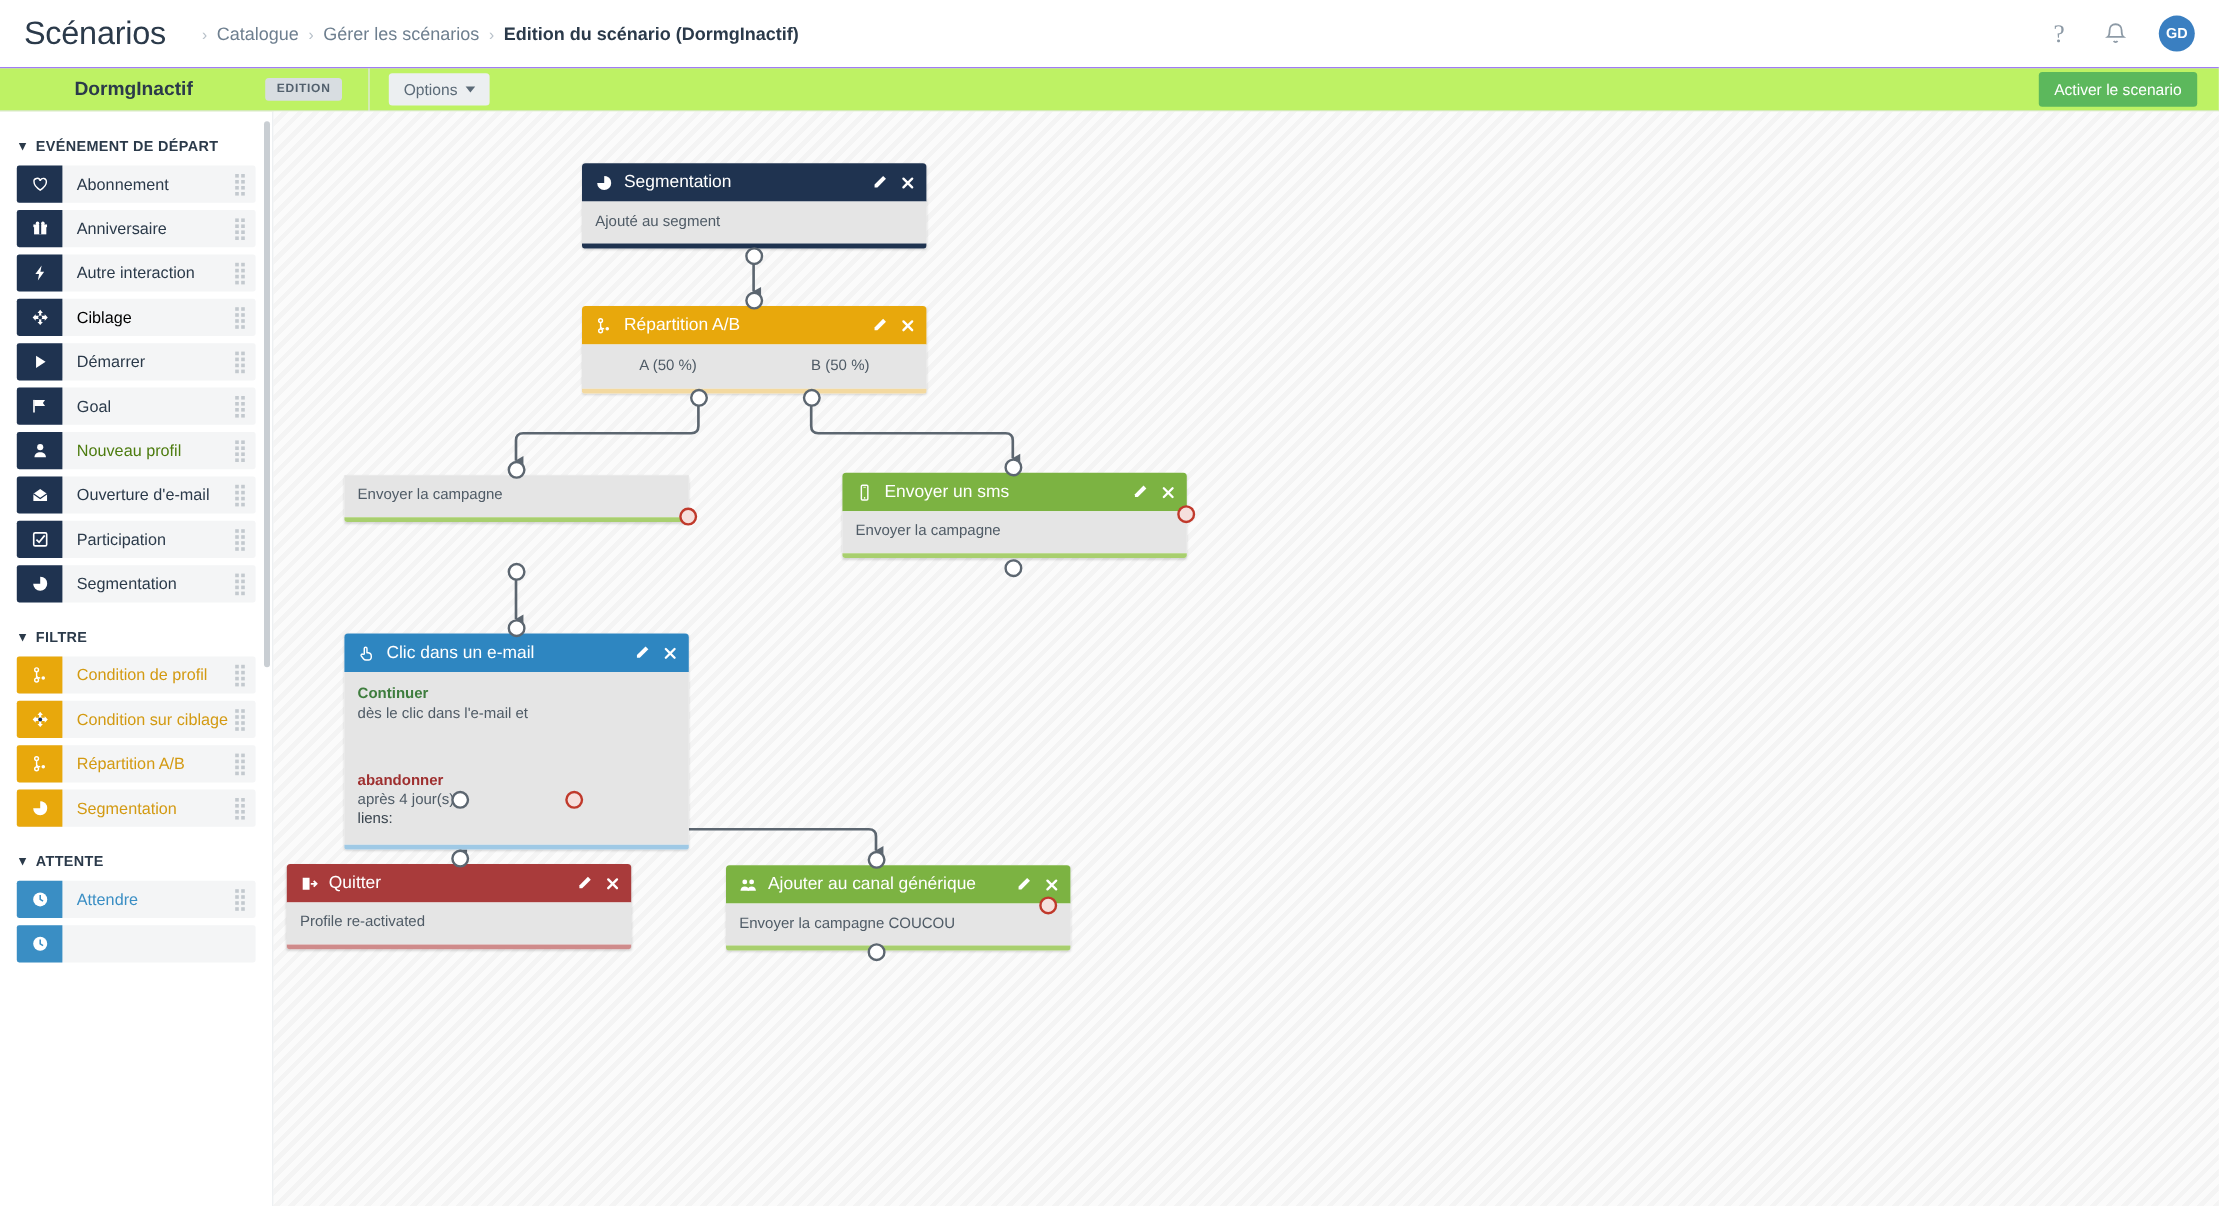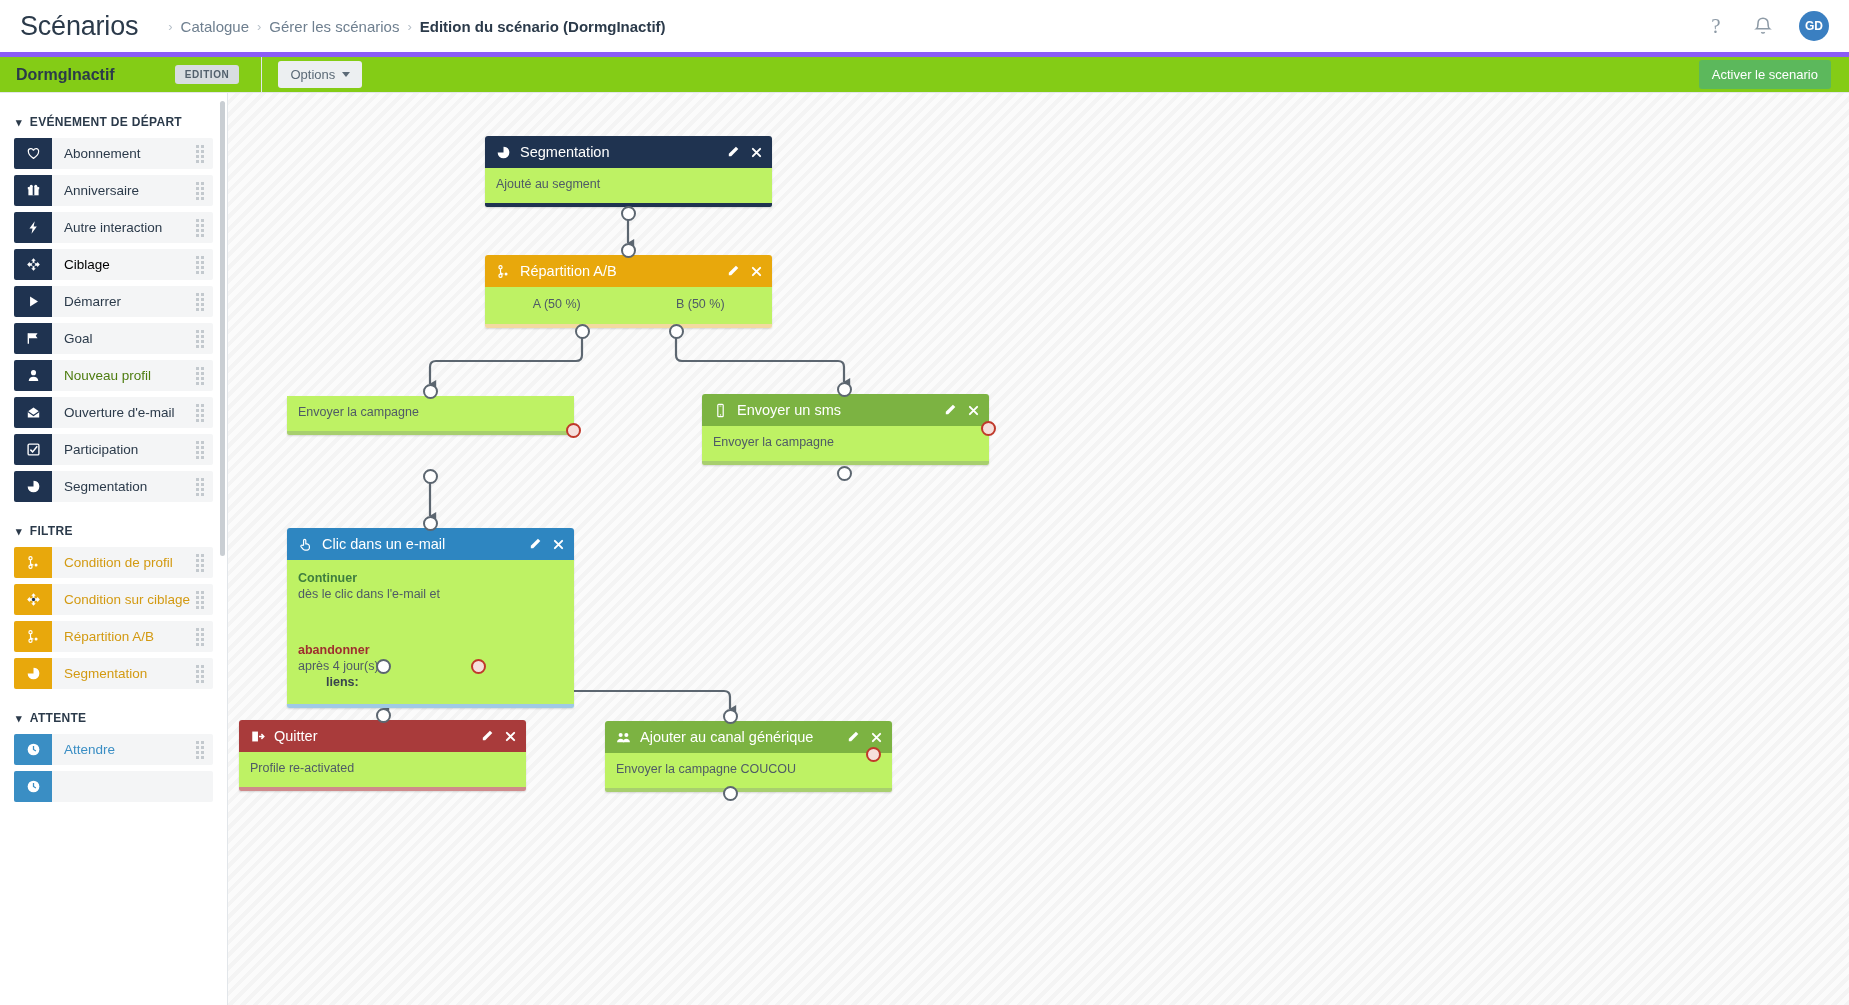--- a/index.html
+++ b/index.html
@@ -8,21 +8,21 @@
     width: 1849px; height: 1005px;
     overflow: hidden;
     background: #ffffff;
     font-family: "Liberation Sans", sans-serif;
     -webkit-font-smoothing: antialiased;
   }
 
   
   .topbar {
     position: absolute; left: 0; top: 0; width: 1849px; height: 57px;
-    background: #ffffff; border-bottom: 5px solid #8b5cf6;
+    background: #ffffff; border-bottom: 1px solid #8b5cf6;
     display: flex; align-items: center;
   }
   .app-title {
     font-size: 27px; color: #2b3a4a; font-weight: 400;
     margin-left: 20px; letter-spacing: -0.2px;
   }
   .breadcrumb { display: flex; align-items: center; margin-left: 22px; }
   .bc-sep { color: #b7c0c9; font-size: 13px; margin: 0 8px; }
   .bc-item { font-size: 15px; color: #6e7f8f; }
   .bc-item.current { color: #2b3a4a; font-weight: bold; }
@@ -34,22 +34,22 @@
   .ic-btn { color: #8d9aa6; cursor: pointer; display: flex; align-items: center; }
   .avatar {
     width: 30px; height: 30px; border-radius: 50%;
     background: #3a7fc1; color: #fff; font-size: 12px; font-weight: bold;
     display: flex; align-items: center; justify-content: center;
   }
 
   
   .subbar {
     position: absolute; left: 0; top: 57px; width: 1849px; height: 36px;
-    background: #84cc16; border-bottom: 1px solid #e2e6ea;
-    display: flex; align-items: center;
+    background: #bef264; border-bottom: 1px solid #e2e6ea;
+    display: flex; align-items: center; padding-left: 46px;
   }
   .scn-name { font-size: 16px; font-weight: bold; color: #2b3a4a; margin-left: 16px; }
   .edition-badge {
     background: #d8dde1; color: #52606d; font-size: 10px; font-weight: bold;
     letter-spacing: 0.6px; padding: 4px 10px; border-radius: 3px; margin-left: 60px;
   }
   .divider-v { width: 1px; height: 36px; background: #e2e6ea; margin-left: 22px; }
   .options-btn {
     background: #eceff1; color: #5b6a77; font-size: 13px;
     padding: 6px 12px; border-radius: 3px; margin-left: 16px; cursor: pointer;
@@ -118,33 +118,33 @@
   .node-hd {
     display: flex; align-items: center; height: 32px; padding: 0 9px 0 11px;
     color: #ffffff; font-size: 14.5px; border-radius: 3px 3px 0 0;
   }
   .node-hd .hd-ico { display: flex; align-items: center; margin-right: 9px; }
   .node-hd .hd-txt { white-space: nowrap; }
   .node-actions { margin-left: auto; display: flex; align-items: center; gap: 10px; }
   .node-actions span { cursor: pointer; display: flex; align-items: center; }
   .node-bd {
     font-size: 12.5px; color: #4f5b66; padding: 9px 11px 10px 11px;
-    line-height: 1.25; background: #bef264;
+    line-height: 1.25; background: #e5e5e5;
   }
   .node-ftr { height: 4px; border-radius: 0 0 2px 2px; }
 
   .port {
     position: absolute; width: 15px; height: 15px; border-radius: 50%;
     background: #ffffff; border: 2px solid #5c6670; z-index: 6;
   }
   .port.red { border-color: #c0392b; background: #f6dfdc; }
 
   .bold-g { color: #3e7d3e; font-weight: bold; }
   .bold-r { color: #9e2f2f; font-weight: bold; margin-top: 40px; }
-  .bold-d { color: #39444e; font-weight: bold; margin-left: 28px; }
+  .bold-d { color: #39444e; font-weight: normal; }
 </style>
 </head>
 <body>
 
 <div class="topbar">
   <div class="app-title">Scénarios</div>
   <div class="breadcrumb">
     <span class="bc-sep">›</span>
     <span class="bc-item">Catalogue</span>
     <span class="bc-sep">›</span>

